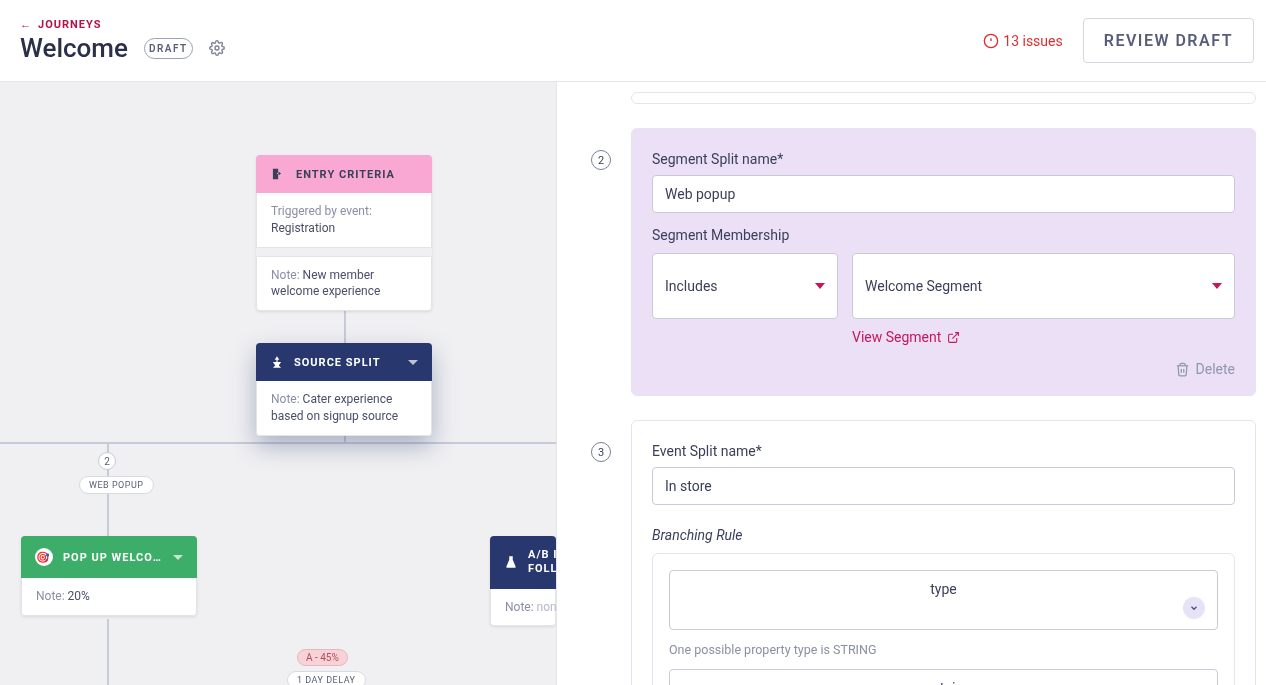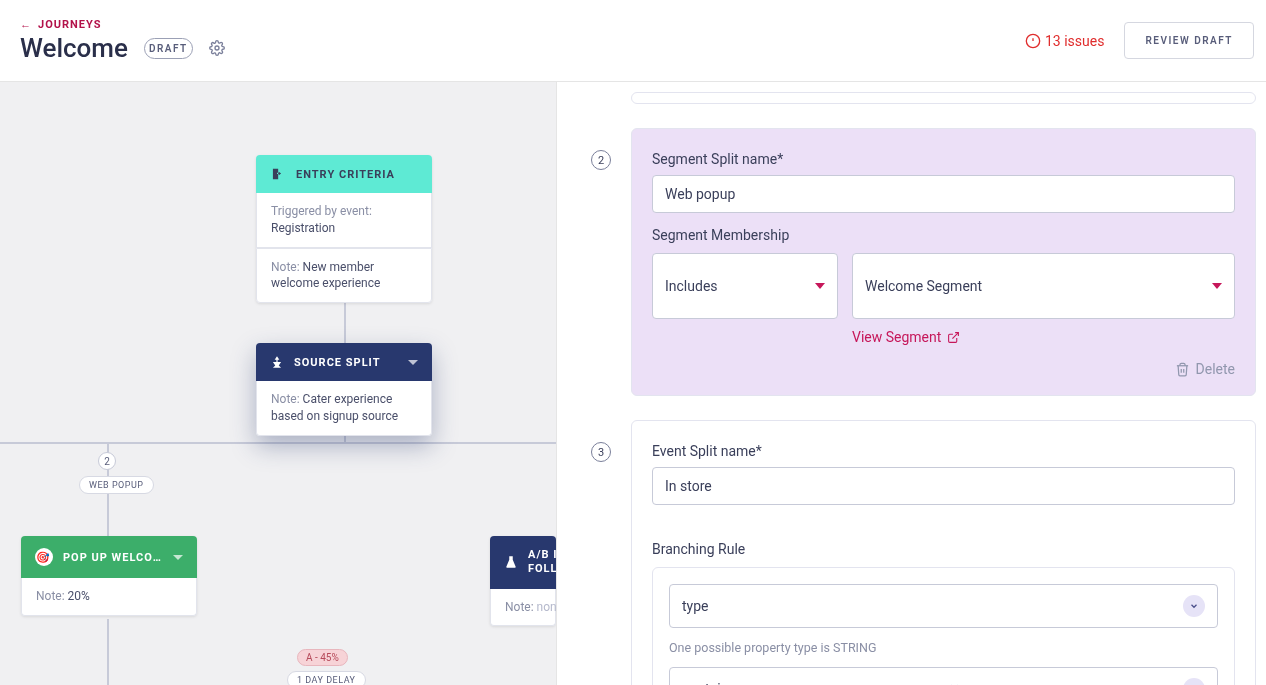--- a/index.html
+++ b/index.html
@@ -8,33 +8,33 @@
   
   .header { height: 82px; border-bottom: 1px solid #e5e5e5; display: flex; align-items: center; justify-content: space-between; padding: 0 12px 0 20px; }
   .header-left { display: flex; flex-direction: column; gap: 2px; }
   .back-link { display: flex; align-items: center; gap: 6px; font-size: 11px; font-weight: 700; letter-spacing: 1px; color: #b3124a; text-transform: uppercase; cursor: pointer; }
   .title-row { display: flex; align-items: center; gap: 16px; }
   .page-title { font-size: 26px; font-weight: 500; color: #2a2f4a; }
   .draft-badge { border: 1px solid #9ba0b5; padding: 4px 4px; border-radius: 14px; font-size: 10px; letter-spacing: 1.5px; color: #585d7a; font-weight: 600; }
   .gear { width: 16px; height: 16px; color: #7a7f9a; cursor: pointer; }
   .header-right { display: flex; align-items: center; gap: 20px; }
   .issues { display: flex; align-items: center; gap: 4px; color: #e02d2d; font-size: 14px; cursor: pointer; }
-  .review-btn { border: 1px solid #d5d7e0; background: #fff; padding: 12px 20px; font-size: 10px; letter-spacing: 1.5px; color: #585d7a; font-weight: 600; border-radius: 4px; cursor: pointer; }
+  .review-btn { border: 1px solid #d5d7e0; background: #fff; padding: 12px 20px; font-size: 16px; letter-spacing: 1.5px; color: #585d7a; font-weight: 600; border-radius: 4px; cursor: pointer; }
 
   
   .canvas { position: absolute; top: 82px; left: 0; right: 0; bottom: 0; background: #f0f0f2; overflow: hidden; }
 
   .node { position: absolute; width: 176px; border-radius: 4px; font-size: 12px; box-shadow: 0 1px 3px rgba(0,0,0,.1); }
   .node-head { display: flex; align-items: center; gap: 10px; padding: 12px 14px; font-size: 11px; letter-spacing: 1px; font-weight: 700; text-transform: uppercase; border-radius: 4px 4px 0 0; }
   .node-body { background: #fff; padding: 10px 14px; font-size: 12px; color: #4a4f6a; line-height: 1.4; border: 1px solid #e2e4ec; border-top: none; }
-  .node-body + .node-body { border-top: 1px solid #e2e4ec; }
+  .node-body + .node-body { border-top: 1px solid #e2e4ec; margin-top: 8px; }
   .node-body:last-child { border-radius: 0 0 4px 4px; }
   .node-body .label { color: #8a8fa5; }
 
-  .entry .node-head { background: #5eead4; color: #3a3f5a; gap: 12px; }
+  .entry .node-head { background: #f9a8d4; color: #3a3f5a; gap: 12px; }
   .source .node-head { background: #28386e; color: #fff; position: relative; }
   .source { box-shadow: 0 10px 24px rgba(40,56,110,.35); }
   .popup .node-head { background: #3cae6a; color: #fff; position: relative; }
   .ab .node-head { background: #28386e; color: #fff; }
 
   .caret-dn { margin-left: auto; width: 0; height: 0; border-left: 5px solid transparent; border-right: 5px solid transparent; }
   .source .caret-dn { border-top: 5px solid rgba(255,255,255,.7); }
   .popup .caret-dn { border-top: 5px solid rgba(255,255,255,.7); }
 
   .conn-line { position: absolute; background: #c7cad8; }
@@ -60,21 +60,21 @@
   .text-input { width: 100%; border: 1px solid #c7cad8; border-radius: 4px; background: #fff; padding: 10px 12px; font-size: 14px; color: #3a3f5a; }
   .row { display: flex; gap: 14px; margin-top: 10px; align-items: flex-start; }
   .select { flex: 1; display: flex; align-items: center; justify-content: space-between; border: 1px solid #c7cad8; border-radius: 4px; background: #fff; padding: 24px 12px; font-size: 14px; color: #3a3f5a; cursor: pointer; }
   .select.small { flex: 0 0 186px; }
   .select .tri { width: 0; height: 0; border-left: 5px solid transparent; border-right: 5px solid transparent; border-top: 6px solid #c6175a; }
   .segcol { flex: 1; display: flex; flex-direction: column; }
   .view-seg { display: flex; align-items: center; gap: 6px; color: #c6175a; font-size: 14px; margin-top: 10px; cursor: pointer; }
   .delete-row { display: flex; justify-content: flex-end; align-items: center; gap: 6px; color: #9197ae; font-size: 14px; margin-top: 16px; cursor: pointer; }
 
   .rule-box { border: 1px solid #e3e4ef; border-radius: 6px; padding: 16px; margin-top: 10px; display: flex; flex-direction: column; gap: 12px; }
-  .rule-select { display: flex; align-items: center; border: 1px solid #c7cad8; border-radius: 4px; background: #fff; padding: 10px 12px; font-size: 14px; color: #3a3f5a; cursor: pointer; position: relative; }
+  .rule-select { display: flex; align-items: center; border: 1px solid #c7cad8; border-radius: 4px; background: #fff; padding: 10px 12px; font-size: 14px; color: #3a3f5a; cursor: pointer; position: relative; flex-direction: column; }
   .rule-select .chev { margin-left: auto; width: 22px; height: 22px; border-radius: 50%; background: #e6e3f7; display: flex; align-items: center; justify-content: center; }
   .rule-select .chev svg { width: 10px; height: 10px; }
   .rule-select .x { margin-left: auto; margin-right: 10px; color: #8a8fd6; font-size: 14px; }
   .hint { font-size: 12.5px; color: #8a8fa5; }
 
   .entry .ic, .source .ic, .popup .ic, .ab .ic { display: inline-flex; }
   svg { display: block; }
 </style>
 </head>
 <body>
@@ -232,21 +232,21 @@
         </div>
       </div>
     </div>
 
     <div style="position:relative; margin-left:20px;">
       <div class="step-num" style="top:22px;">3</div>
       <div class="card card-evt">
         <div class="card-pad">
           <div class="fld-label">Event Split name*</div>
           <input class="text-input" value="In store" style="">
-          <div class="fld-label" style="margin-top:36px;">Branching Rule</div>
+          <div class="fld-label" style="margin-top:22px;font-style:italic;">Branching Rule</div>
           <div class="rule-box">
             <div class="rule-select">
               <span>type</span>
               <span class="chev">
                   <svg viewBox="0 0 24 24" fill="none" stroke="#4a4f8a" stroke-width="3">
                     <polyline points="6 9 12 15 18 9"></polyline>
                   </svg>
                 </span>
             </div>
             <div class="hint">One possible property type is STRING</div>

